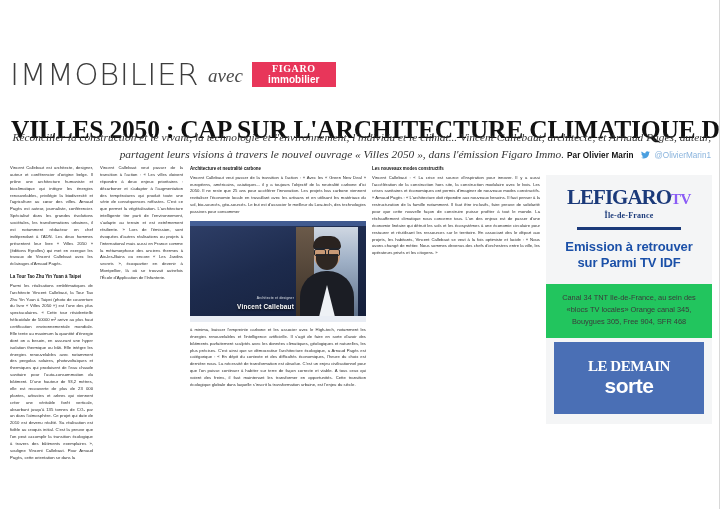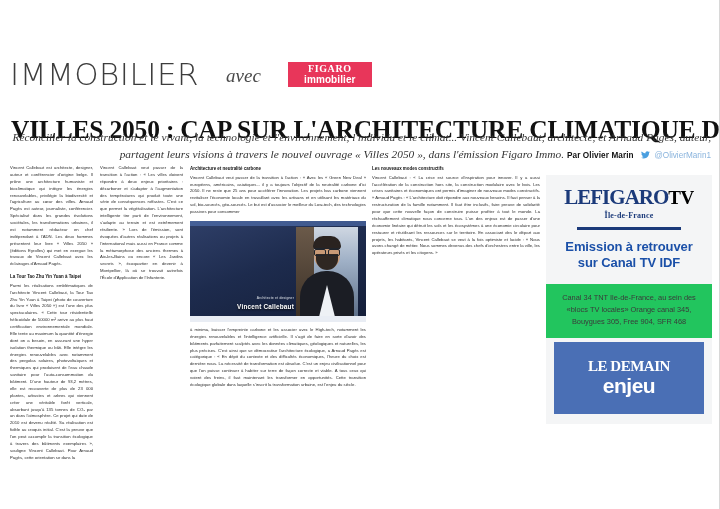--- a/index.html
+++ b/index.html
@@ -14,21 +14,21 @@
   .page{
     position:absolute;inset:0;
     background:#fff;
     border-right:1px solid #d8d8d8;
     box-sizing:border-box;
   }
 
   
   .masthead{
     position:absolute;left:10px;top:59px;
-    display:flex;align-items:center;gap:27px;
+    display:flex;align-items:center;gap:9px;
   }
   .masthead-word{
     font-family:"DejaVu Sans", sans-serif;
     font-size:31px;font-weight:300;letter-spacing:0.5px;
     color:#3d3d3d;line-height:1;
   }
   .masthead-avec{
     font-family:"Liberation Serif", serif;
     font-style:italic;font-size:19px;color:#4a4a4a;
     margin-bottom:-3px;
@@ -151,21 +151,21 @@
   .tv-card{
     background:#f4f5f6;padding:10px 8px 12px 8px;text-align:center;
   }
   .lf-tv{
     display:flex;align-items:baseline;justify-content:center;gap:0px;
     font-family:"Liberation Serif", serif;
     font-weight:bold;color:#1b3a7a;
   }
   .lf-tv .le{font-size:21px;letter-spacing:-1px;}
   .lf-tv .fig{font-size:21px;letter-spacing:-1px;}
-  .lf-tv .tv{font-size:19px;color:#000000;letter-spacing:-0.5px;}
+  .lf-tv .tv{font-size:15px;color:#8b5cf6;letter-spacing:-0.5px;}
   .lf-sub{
     font-family:Liberation Serif, serif;font-weight:bold;
     font-size:8px;color:#1b3a7a;margin-top:1px;letter-spacing:.2px;
   }
   .lf-rule{height:2.5px;background:#1b3a7a;width:104px;margin:7px auto 9px auto;}
   .tv-line{
     font-family:"Liberation Sans", sans-serif;font-weight:bold;
     font-size:13px;color:#1b50a8;line-height:1.28;letter-spacing:-0.1px;
   }
   .channels{
@@ -254,23 +254,23 @@
   <aside class="sidebar">
     <div class="tv-card">
       <div class="lf-tv">
         <span class="le">LE</span>
         <span class="fig">FIGARO</span>
         <span class="tv">TV</span>
       </div>
       <div class="lf-sub">Île-de-France</div>
       <div class="lf-rule"></div>
       <div class="tv-line">Emission à retrouver</div>
-      <div class="tv-line">sur Canal TV IDF</div>
+      <div class="tv-line">sur Parmi TV IDF</div>
     </div>
     <div class="channels">Canal 34 TNT Ile-de-France, au sein des «blocs TV locales» Orange canal 345, Bouygues 305,  Free 904, SFR 468</div>
     <div class="immo-card">
       <div class="l1">LE DEMAIN</div>
-      <div class="l2">enjeu</div>
+      <div class="l2">sorte</div>
     </div>
     <div class="sb-pad"></div>
   </aside>
 
 </div>
 
 </body></html>

